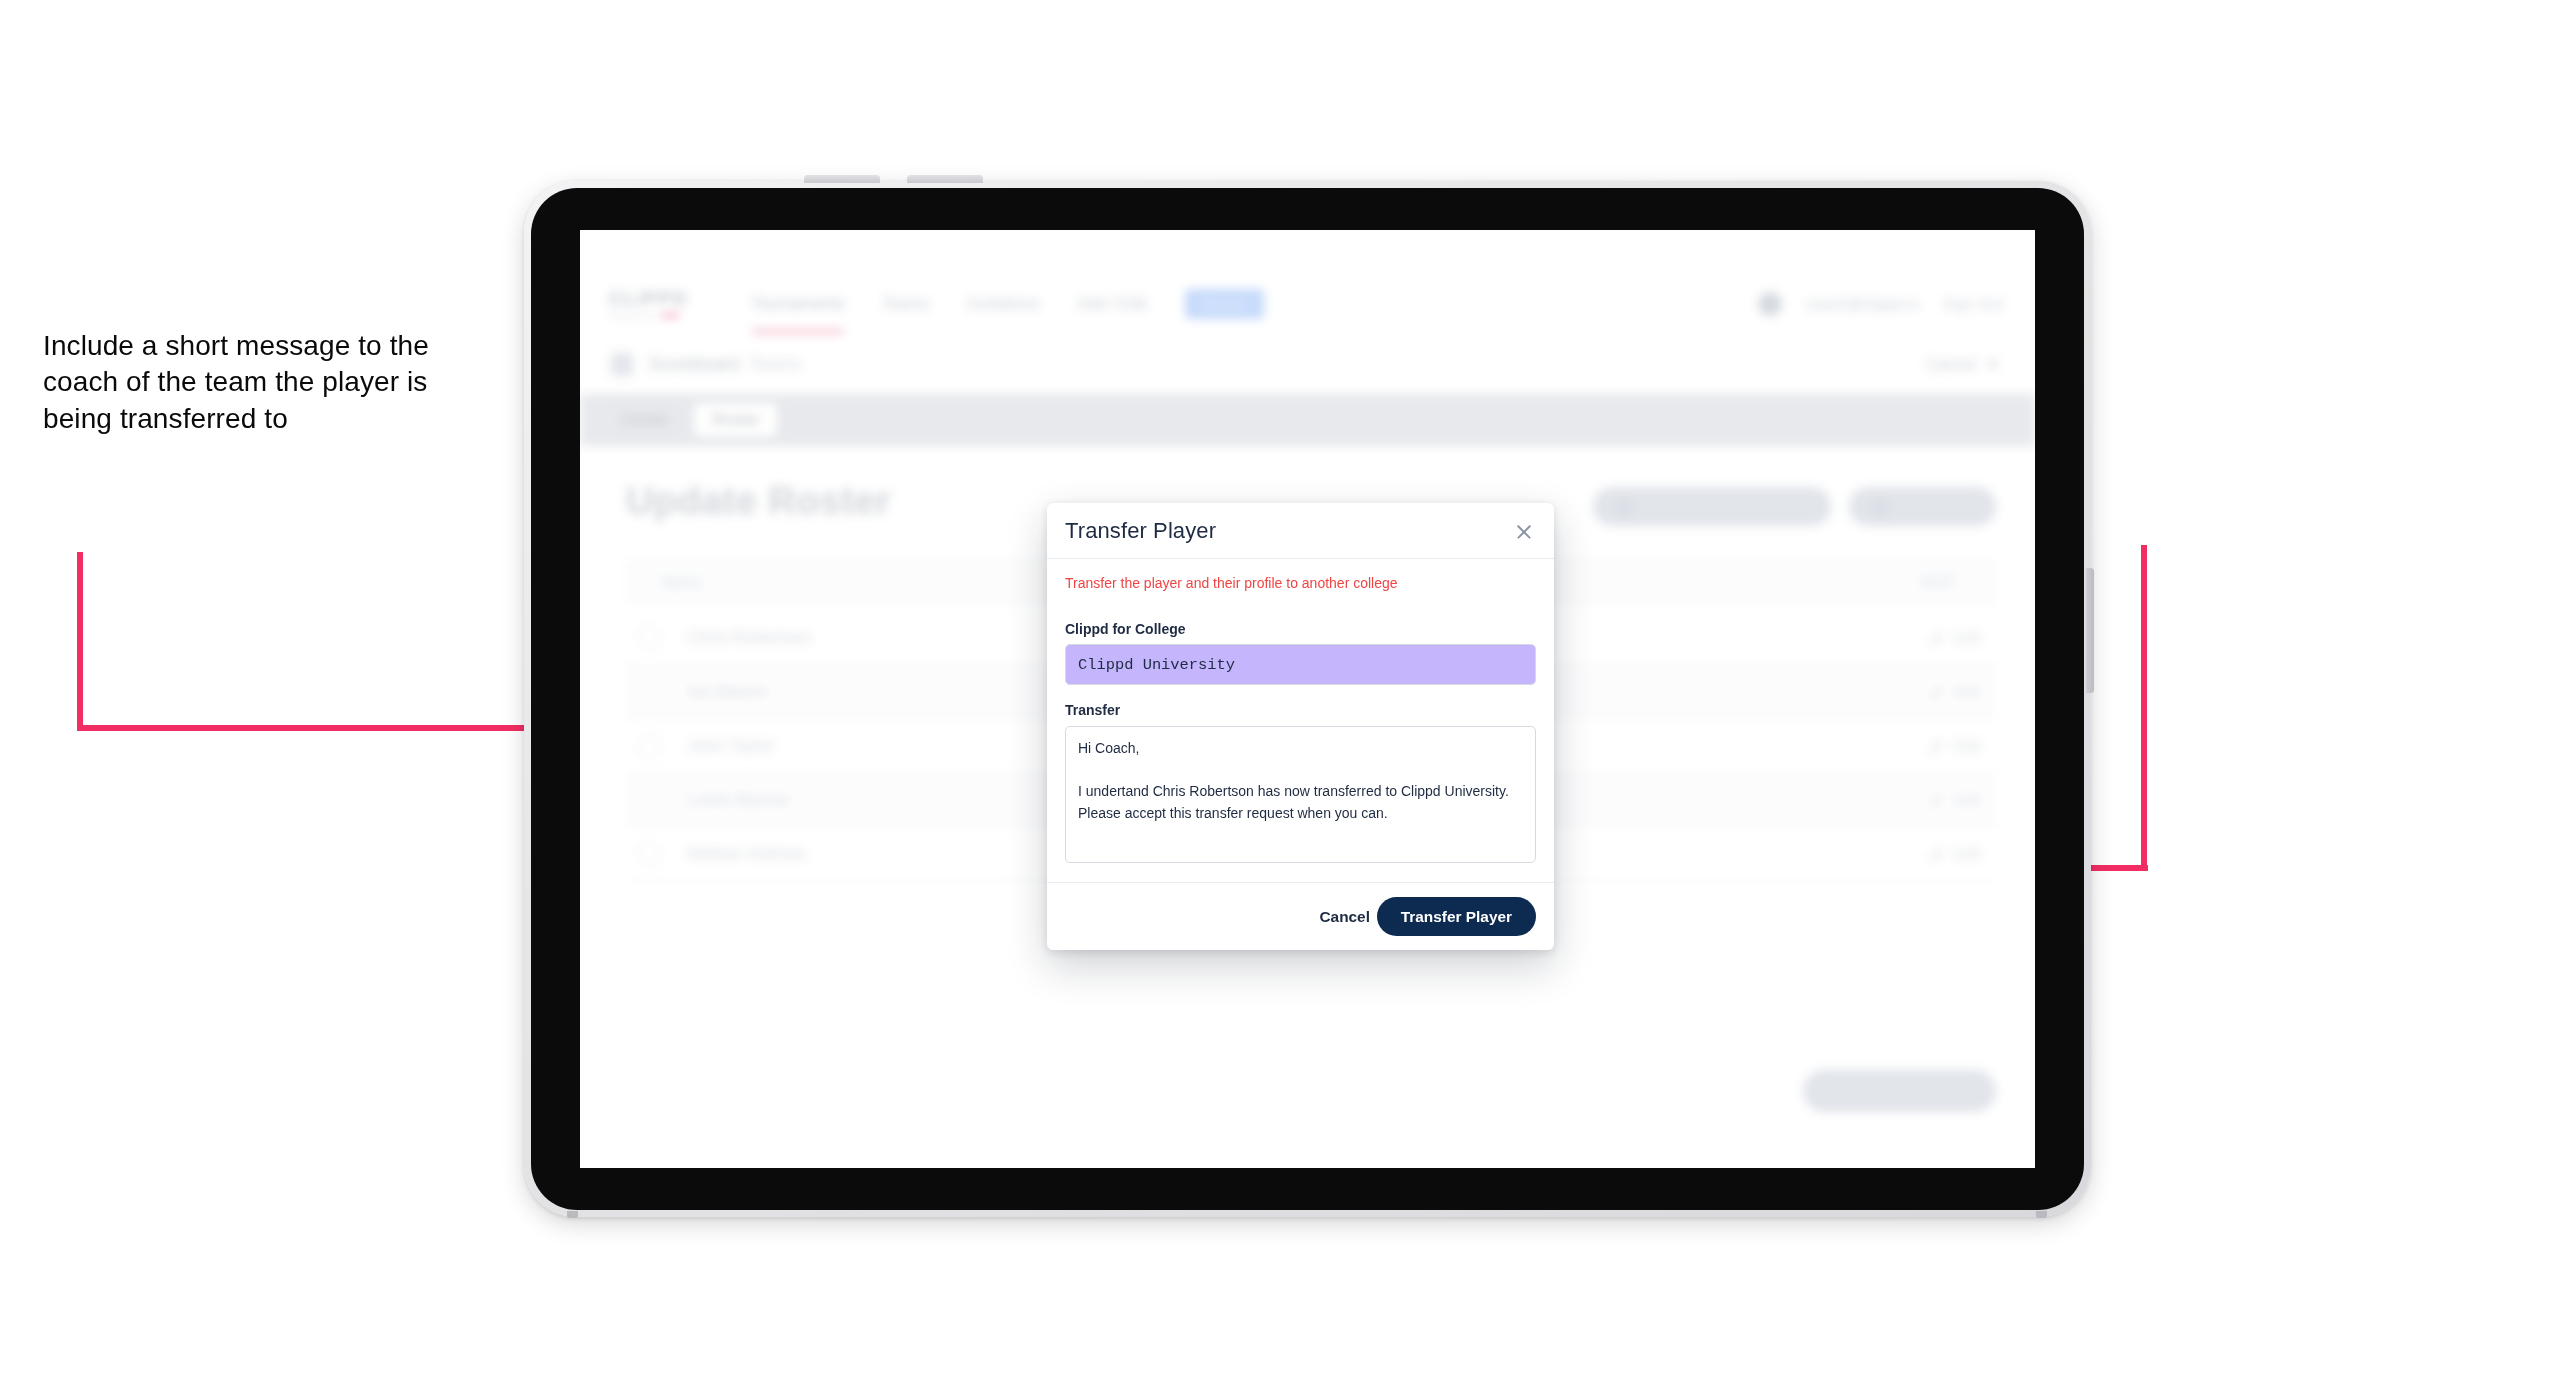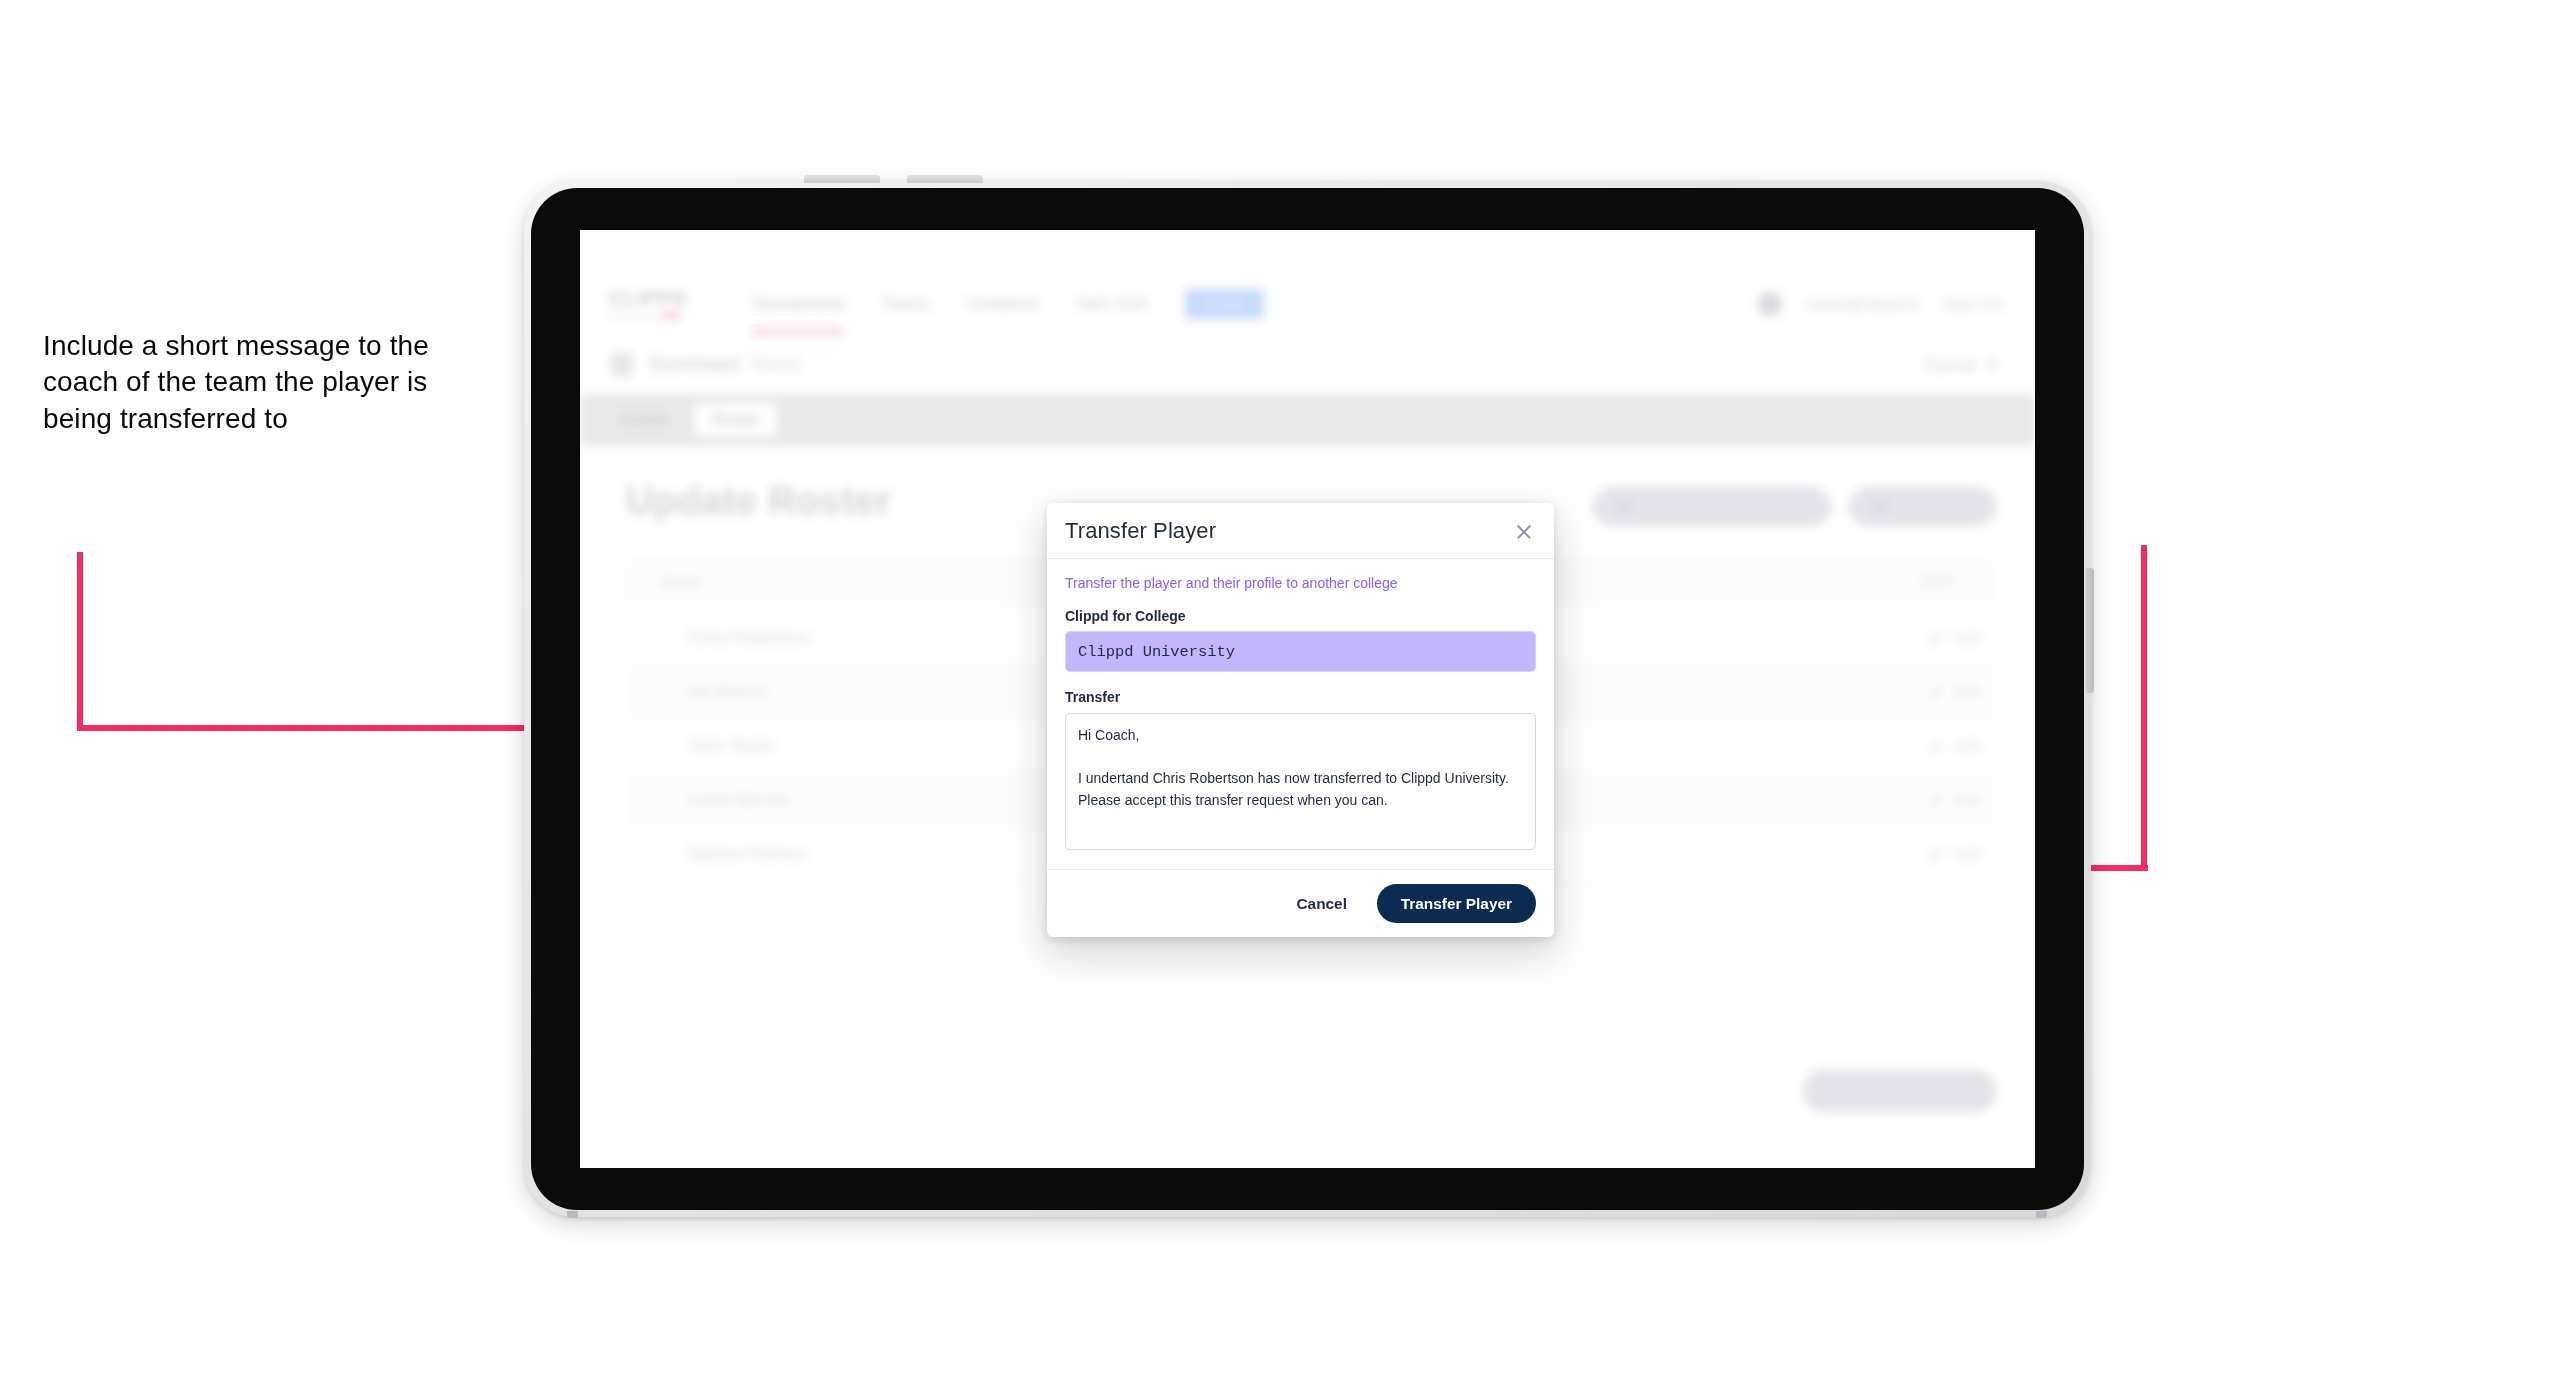--- a/index.html
+++ b/index.html
@@ -183,39 +183,39 @@
   .m-close{
     width:24px;height:24px;position:relative;cursor:pointer;flex:none;
   }
   .m-close::before,.m-close::after{
     content:"";position:absolute;left:2.8px;top:11.2px;width:18px;height:1.8px;background:#8a93a3;border-radius:1.4px;
   }
   .m-close::before{transform:rotate(45deg);}
   .m-close::after{transform:rotate(-45deg);}
 
   .m-body{padding:15.4px 18px 17px 18px;}
-  .m-desc{font-size:14px;color:#8b5cf6;margin-bottom:17px;}
+  .m-desc{font-size:14px;color:#ef4444;margin-bottom:30px;}
   .m-label{font-size:14px;color:#1e2b42;font-weight:700;margin-bottom:7.7px;}
   .m-input{
     width:100%;box-sizing:border-box;
     border:0.7px solid #d5dae1;border-radius:4.9px;
     padding:10.5px 12px;font-size:15.4px;color:#1e2b42;
     font-family:Liberation Mono, monospace;background:#c4b5fd;
     outline:none;
   }
   .m-gap{height:17px;}
   .m-textarea{
     width:100%;box-sizing:border-box;height:137px;resize:none;
     border:0.7px solid #d5dae1;border-radius:4.9px;
     padding:10.5px 12px;font-size:14px;line-height:1.55;color:#1e2b42;
     font-family:"Liberation Sans", sans-serif;background:#fff;outline:none;
   }
   .m-footer{
     border-top:0.7px solid #e8ebef;
-    padding:14px 18px;display:flex;align-items:center;justify-content:flex-end;gap:27px;
+    padding:14px 18px;display:flex;align-items:center;justify-content:flex-end;gap:4px;
   }
   .btn-cancel{
     background:none;border:none;cursor:pointer;
     font-size:15.4px;font-weight:700;color:#1e2b42;
     font-family:"Liberation Sans", sans-serif;padding:4.2px 2.8px;
   }
   .btn-primary{
     background:#0d2b50;color:#ffffff;border:none;cursor:pointer;
     font-size:15.4px;font-weight:700;border-radius:21px;padding:10.5px 24px;
     font-family:"Liberation Sans", sans-serif;

